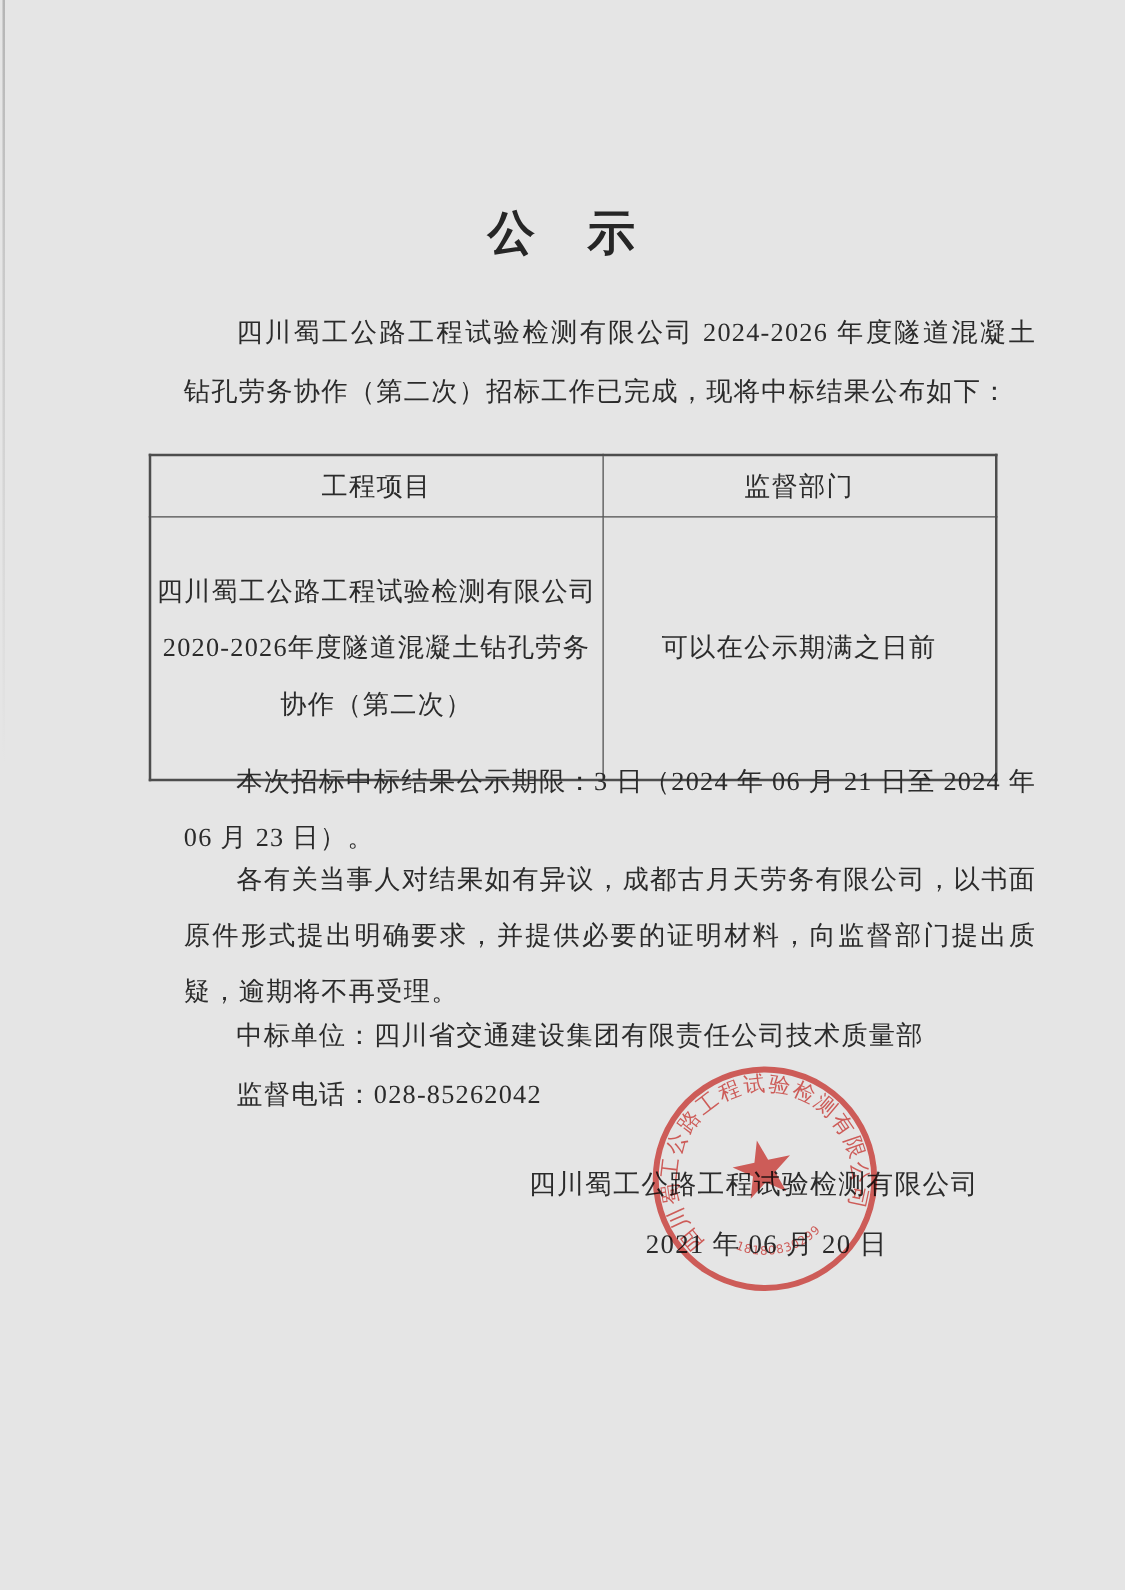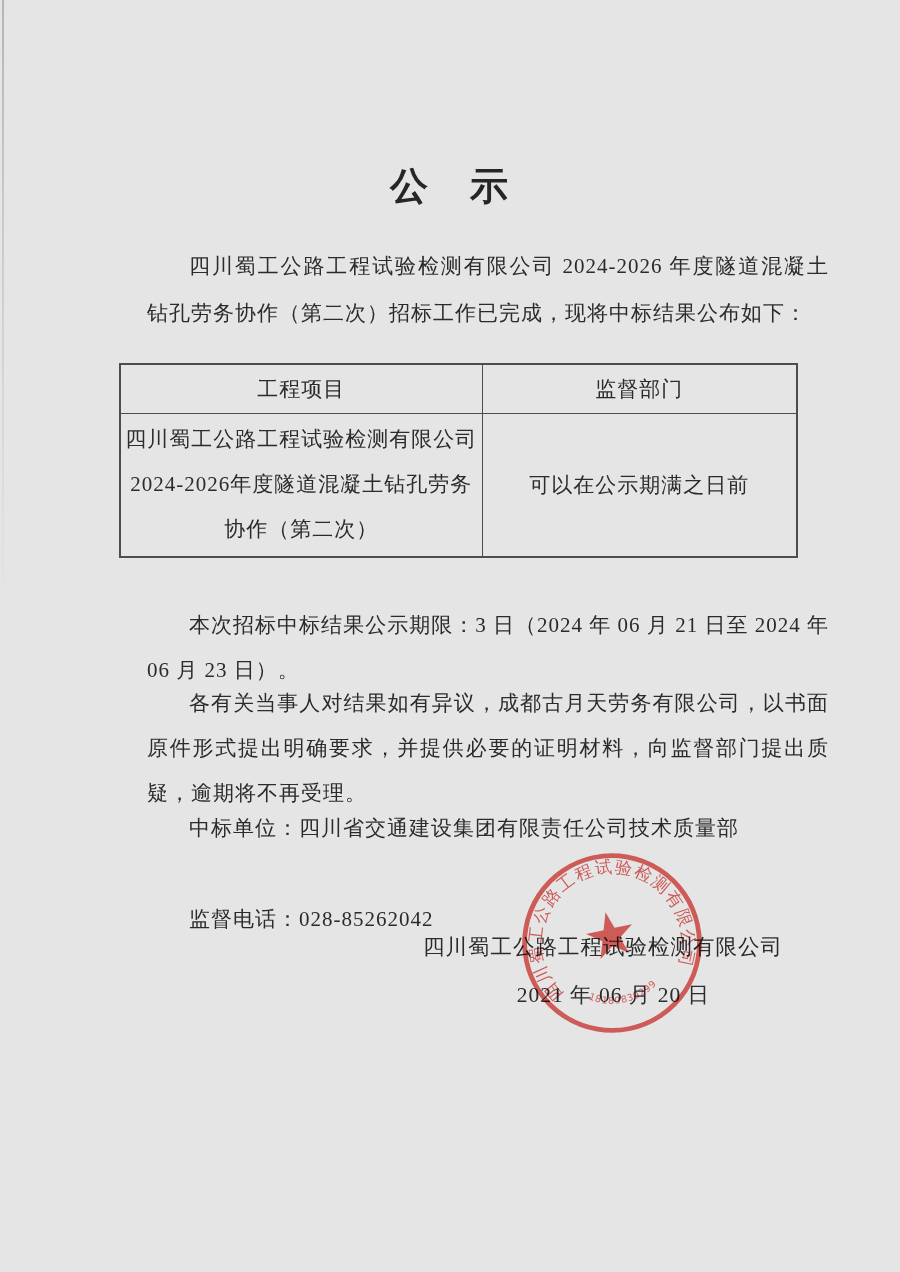--- a/index.html
+++ b/index.html
@@ -30,25 +30,25 @@
     letter-spacing:1px;
     text-align:justify;
     color:#2b2b2b;
     margin-left:37px;
   }
   .indent { text-indent:2em; }
   #p-intro { top:243px; line-height:47px; }
   #p-period { top:603px; }
   #p-objection { top:681px; }
   #p-dept { top:806px; text-align:left; }
-  #p-phone { top:897px; text-align:left; }
+  #p-phone { top:853px; text-align:left; }
 
   .bid-table {
     position:absolute; left:119px; top:363px;
-    width:677px; height:195px;
+    width:677px; height:262px;
     border-collapse:collapse;
     table-layout:fixed;
     font-size:21px;
     color:#2b2b2b;
     border:2px solid #4d4d4d;
   }
   .bid-table th, .bid-table td {
     border:1px solid #4d4d4d;
     text-align:center;
     vertical-align:middle;
@@ -98,21 +98,21 @@
     <thead>
       <tr>
         <th>工程项目</th>
         <th>监督部门</th>
       </tr>
     </thead>
     <tbody>
       <tr>
         <td>
           <div class="cell-line">四川蜀工公路工程试验检测有限公司</div>
-          <div class="cell-line">2024-2026年度隧道混凝土钻孔劳务</div>
+          <div class="cell-line">2020-2026年度隧道混凝土钻孔劳务</div>
           <div class="cell-line">协作（第二次）</div>
         </td>
         <td>可以在公示期满之日前</td>
       </tr>
     </tbody>
   </table>
 
   <p class="para indent" id="p-period">本次招标中标结果公示期限：3 日（2024 年 06 月 21 日至 2024 年 06 月 23 日）。</p>
 
   <p class="para indent" id="p-objection">各有关当事人对结果如有异议，成都古月天劳务有限公司，以书面原件形式提出明确要求，并提供必要的证明材料，向监督部门提出质疑，逾期将不再受理。</p>

